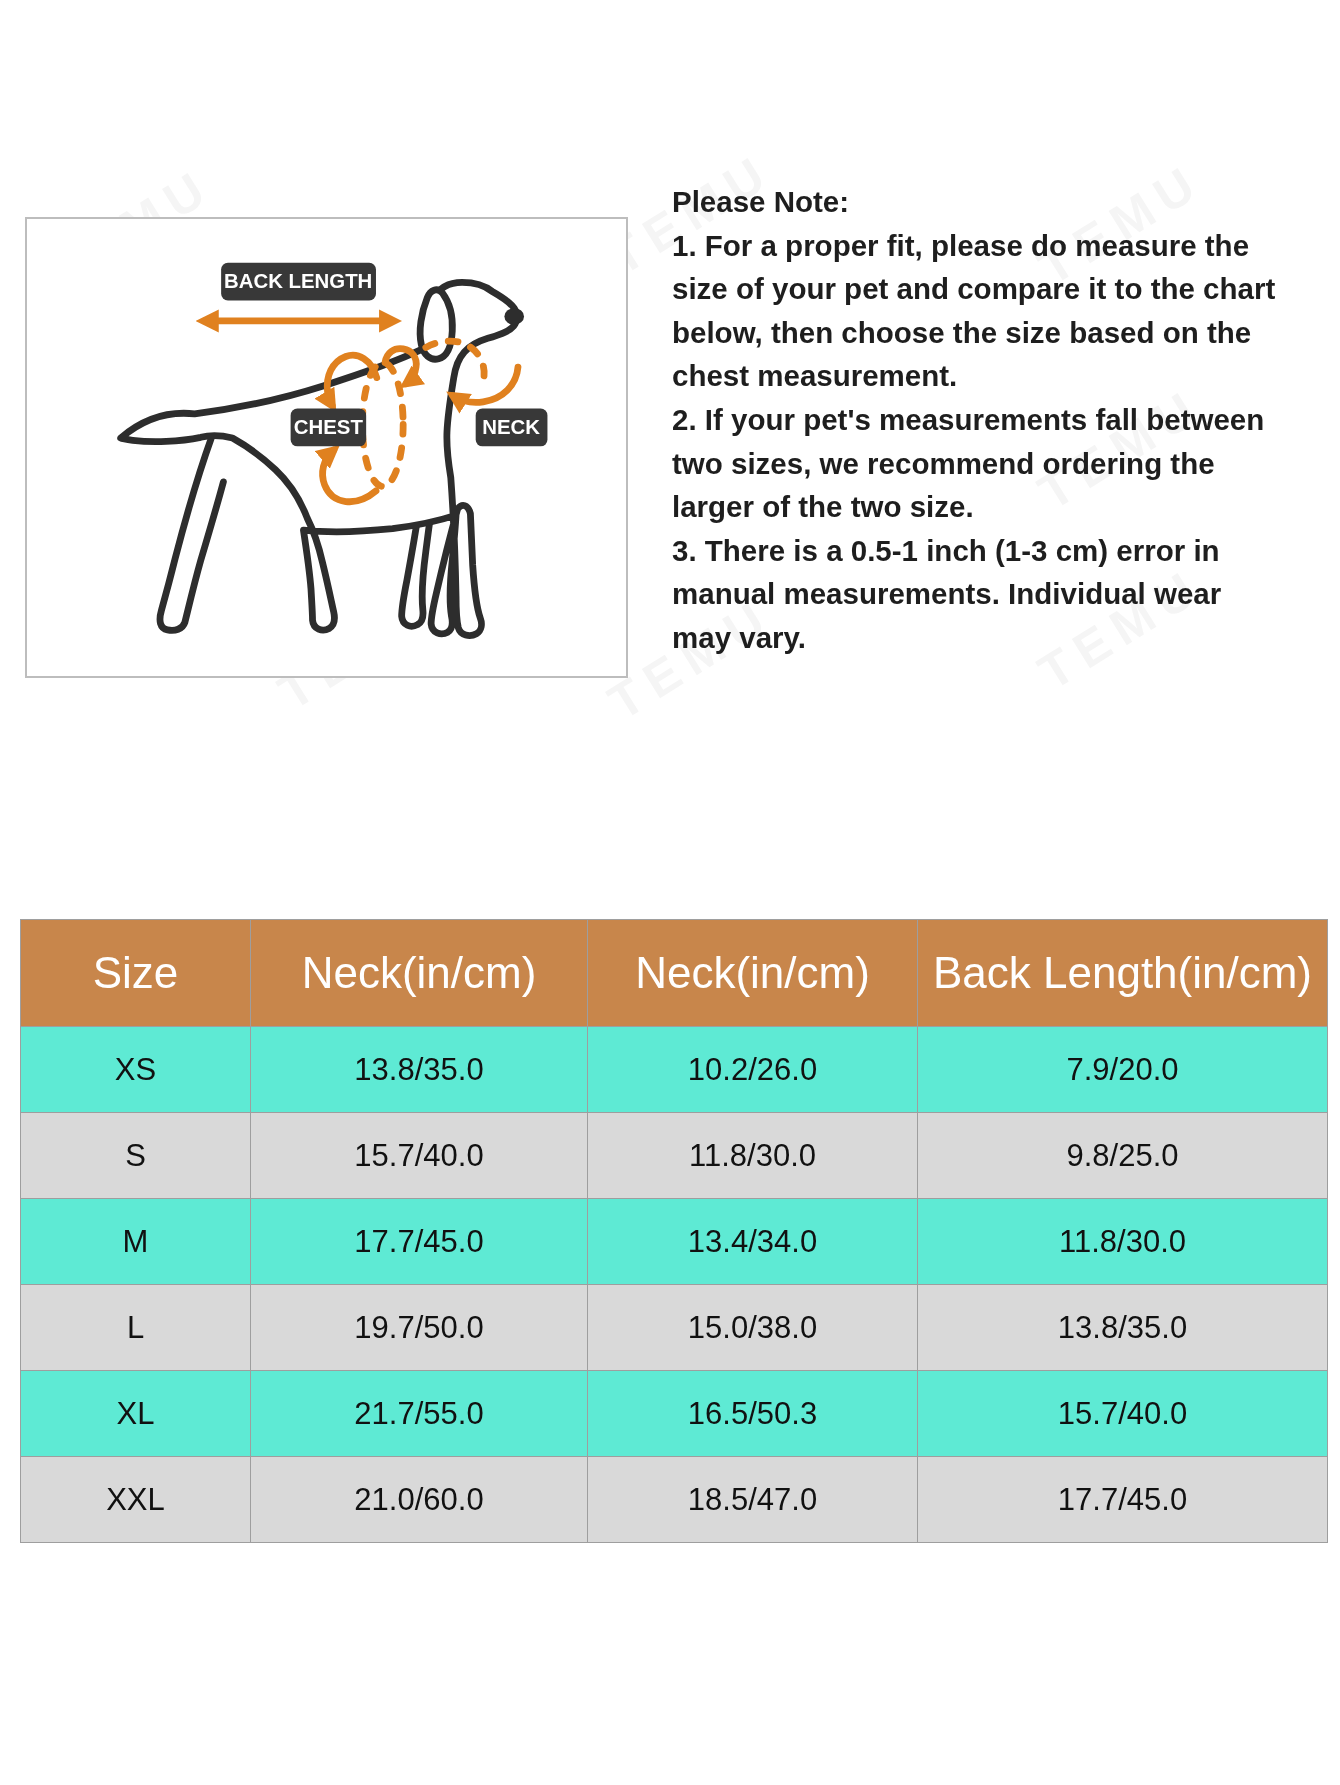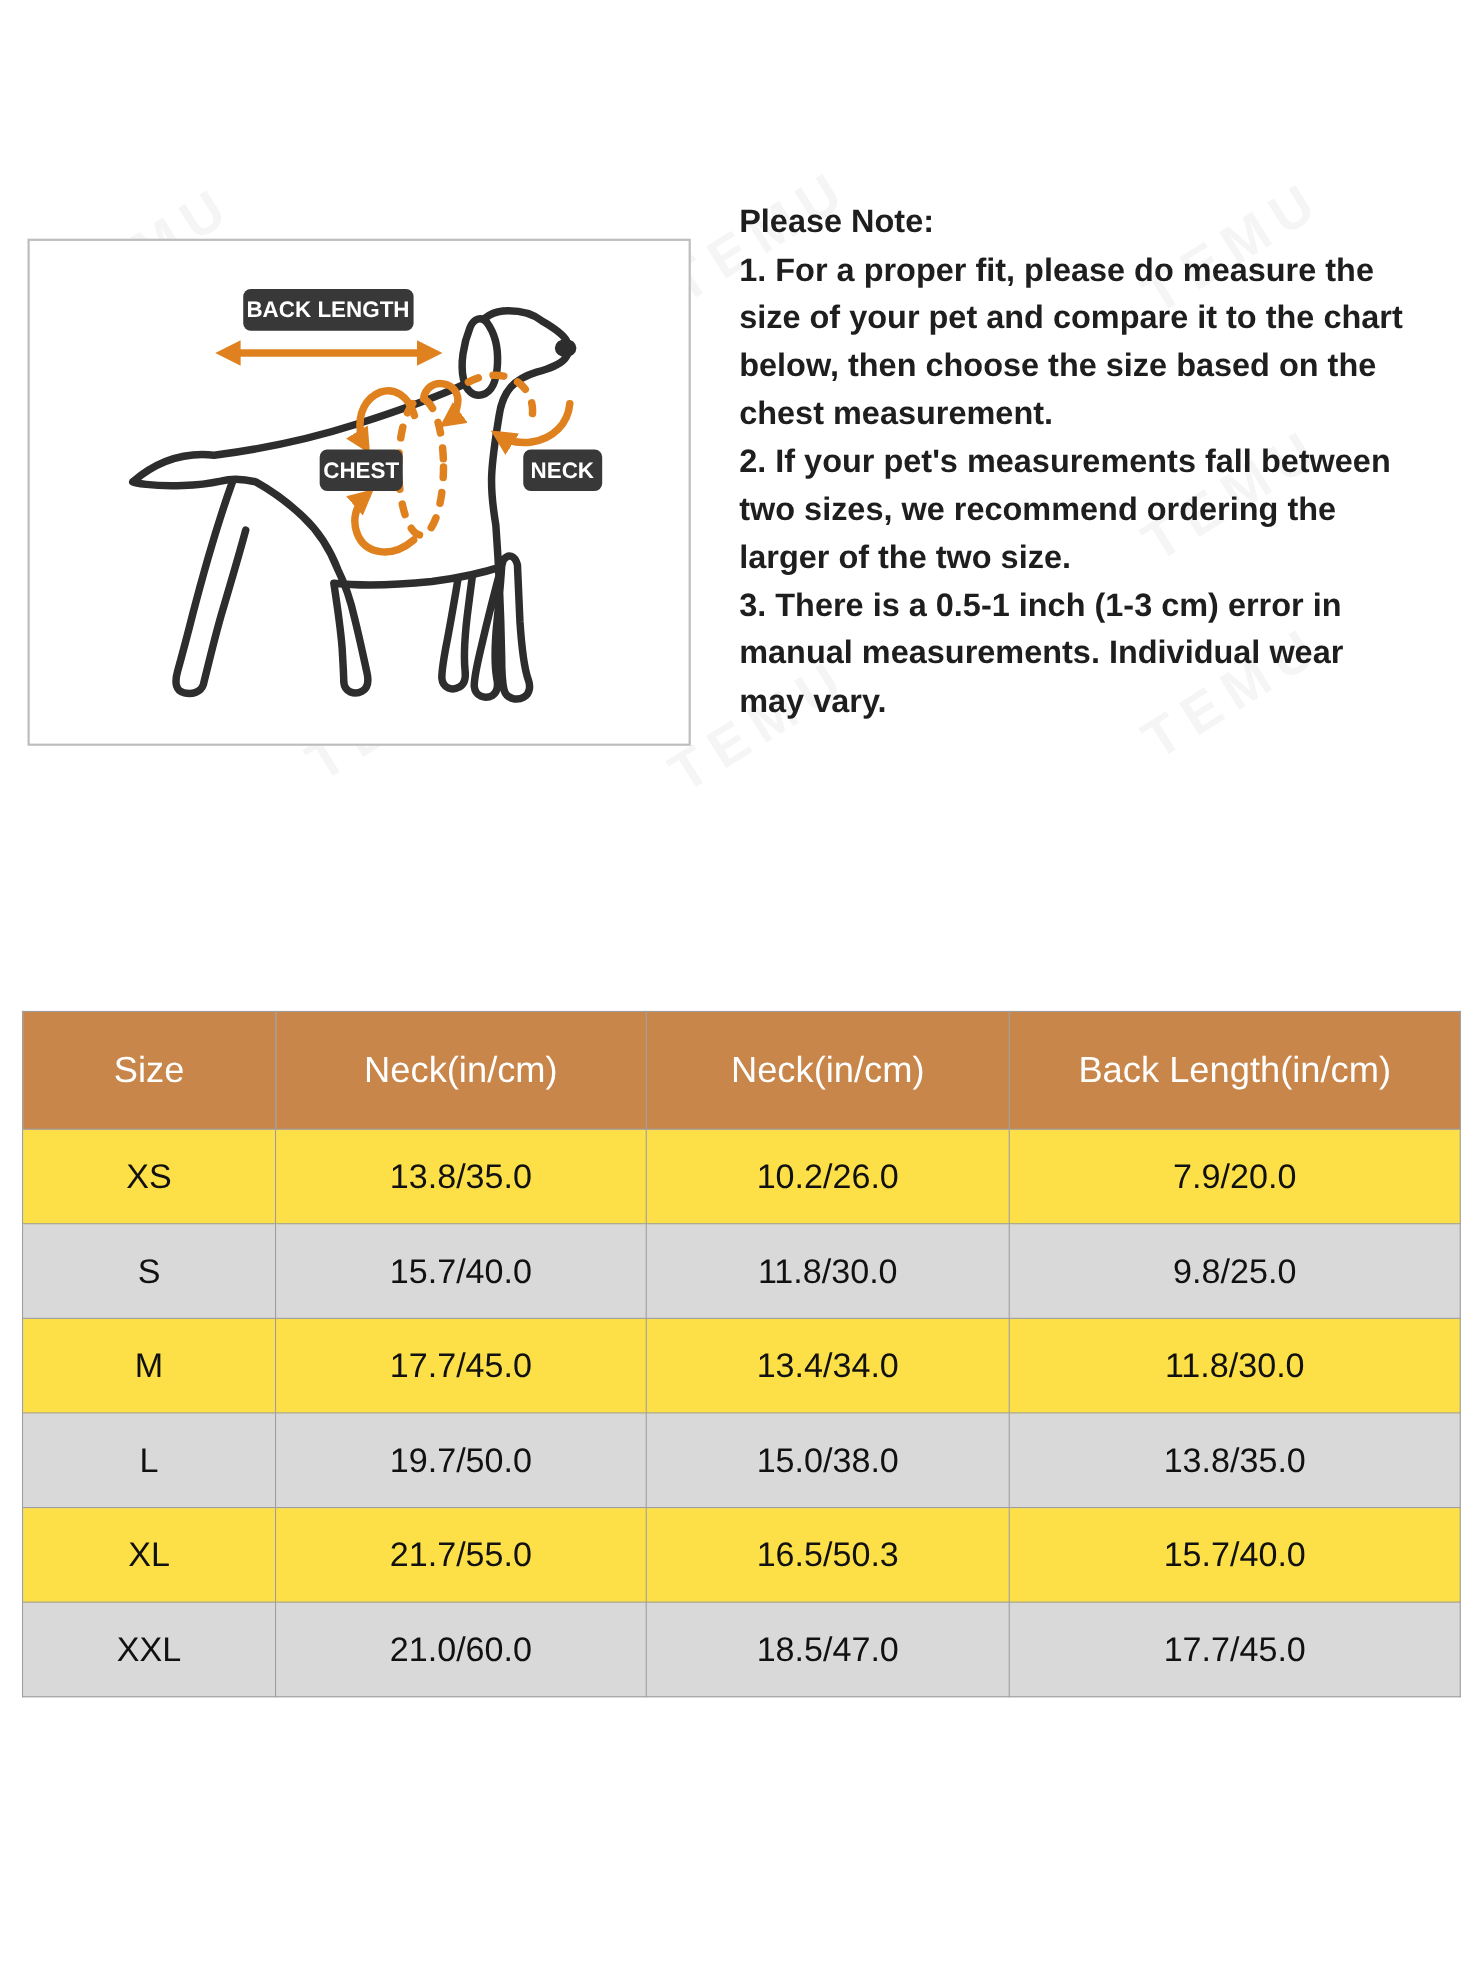--- a/index.html
+++ b/index.html
@@ -33,23 +33,23 @@
   }
   .size-table col.c1{width:230px}
   .size-table col.c2{width:337px}
   .size-table col.c3{width:330px}
   .size-table col.c4{width:410px}
   .size-table th,.size-table td{
     border:1px solid #9e9e9e;text-align:center;vertical-align:middle;
     padding:0;font-weight:400;
   }
   .size-table thead th{
-    background:#c8864b;color:#ffffff;height:106px;font-size:33px;
-  }
-  .size-table tbody td{height:85px;background:#fde047;}
+    background:#c8864b;color:#ffffff;height:106px;font-size:44px;
+  }
+  .size-table tbody td{height:85px;background:#5eead4;}
   .size-table tbody tr.alt td{background:#d9d9d9;}
   .pill-text{
     font-family:"Liberation Sans",sans-serif;font-weight:700;fill:#ffffff;
   }
 </style>
 </head>
 <body>
 
 <span class="wm" style="left:40px;top:200px">TEMU</span>
 <span class="wm" style="left:600px;top:185px">TEMU</span>

